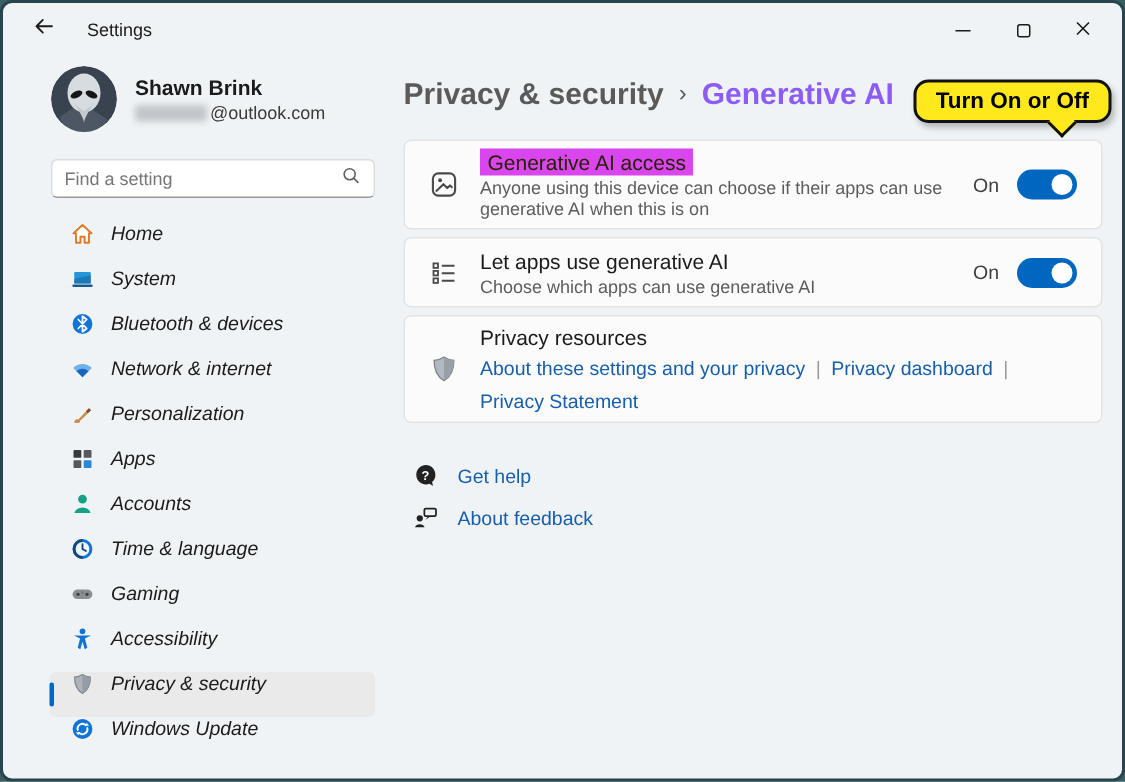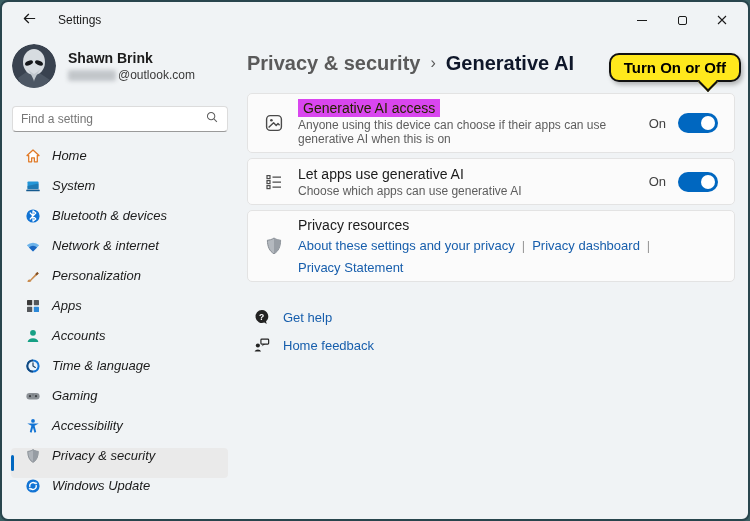--- a/index.html
+++ b/index.html
@@ -10,21 +10,21 @@
   }
   
   .titlebar { height:36px; display:flex; align-items:center; padding:0 6px 0 12px; }
   .back-btn { width:30px; height:24px; display:flex; align-items:center; justify-content:center; border-radius:4px; cursor:pointer; }
   .titlebar-title { font-size:12px; color:#1b1b1b; margin-left:14px; }
   .win-controls { margin-left:auto; display:flex; }
   .win-btn { width:40px; height:30px; display:flex; align-items:center; justify-content:center; }
   .min-glyph { width:10px; height:1px; background:#1b1b1b; }
   .max-glyph { width:9px; height:9px; border:1px solid #1b1b1b; border-radius:2px; }
   
-  .app-body { position:absolute; top:36px; left:0; right:0; bottom:0; display:flex; }
+  .app-body { position:absolute; top:36px; left:0; right:0; bottom:0; display:flex;padding-left:22px; }
   .sidebar { width:240px; flex:0 0 240px; display:flex; flex-direction:column; }
   .main { flex:1; position:relative; padding:0 13px 0 5px; }
   
   .profile { display:flex; align-items:center; gap:12px; margin:6px 10px 0 10px; }
   .avatar { width:44px; height:44px; border-radius:50%; overflow:hidden; flex:0 0 44px; }
   .profile-name { font-size:14px; font-weight:700; color:#1b1b1b; }
   .profile-email { font-size:12px; color:#3a3a3a; display:flex; align-items:center; margin-top:2px; }
   .email-blur { display:inline-block; width:48px; height:11px; margin-right:2px; border-radius:2px;
     background:#c2c6ca; filter:blur(2px); }
   
@@ -40,21 +40,21 @@
   .nav-item.selected { background:#eaeaea; }
   .nav-item .sel-pill { display:none; }
   .nav-item.selected .sel-pill { display:block; position:absolute; left:0; top:50%; transform:translateY(-50%);
     width:3px; height:16px; border-radius:2px; background:#0067c0; }
   .nav-icon { width:16px; height:16px; flex:0 0 16px; }
   .nav-label { font-size:13px; color:#1b1b1b; white-space:nowrap; }
   
   .breadcrumb { display:flex; align-items:center; gap:10px; margin-top:10px; height:30px; }
   .crumb-parent { font-size:20px; font-weight:600; color:#5a5a5a; cursor:pointer; }
   .crumb-sep { font-size:16px; color:#5a5a5a; }
-  .crumb-current { font-size:20px; font-weight:600; color:#0f172a; }
+  .crumb-current { font-size:20px; font-weight:600; color:#8b5cf6; }
   
   .cards { margin-top:15px; }
   .card { display:flex; align-items:center; min-height:47px; background:#fbfbfb;
     border:1px solid #e3e3e3; border-radius:5px; margin-bottom:5px; padding:6px 16px; }
   .card-icon { width:20px; height:20px; flex:0 0 20px; margin-right:14px; }
   .card-text { display:flex; flex-direction:column; gap:2px; }
   .card-title { font-size:14px; color:#1b1b1b; }
   .hl { background:#d946ef; padding:1px 5px; color:#252200; }
   .card-sub { font-size:12px; color:#5d5d5d; }
   .card-right { margin-left:auto; display:flex; align-items:center; gap:12px; }
@@ -376,19 +376,19 @@
         </div>
         <div class="footer-link">
           <span class="footer-icon">
             <svg viewBox="0 0 20 20">
                 <rect x="8.8" y="3.4" width="8.6" height="5.6" rx="1" fill="none" stroke="#222" stroke-width="1.3"></rect>
                 <path d="M11.6 9 l-2 2.6 4-2.6Z" fill="#222"></path>
                 <circle cx="5.4" cy="10.6" r="2.3" fill="#222"></circle>
                 <path d="M1.8 17.2 a3.8 3.3 0 0 1 7.2 0 Z" fill="#222"></path>
               </svg>
           </span>
-          <span class="footer-label">Home feedback</span>
+          <span class="footer-label">About feedback</span>
         </div>
       </div>
 
     </div>
   </div>
 </div>
 
 </body></html>

